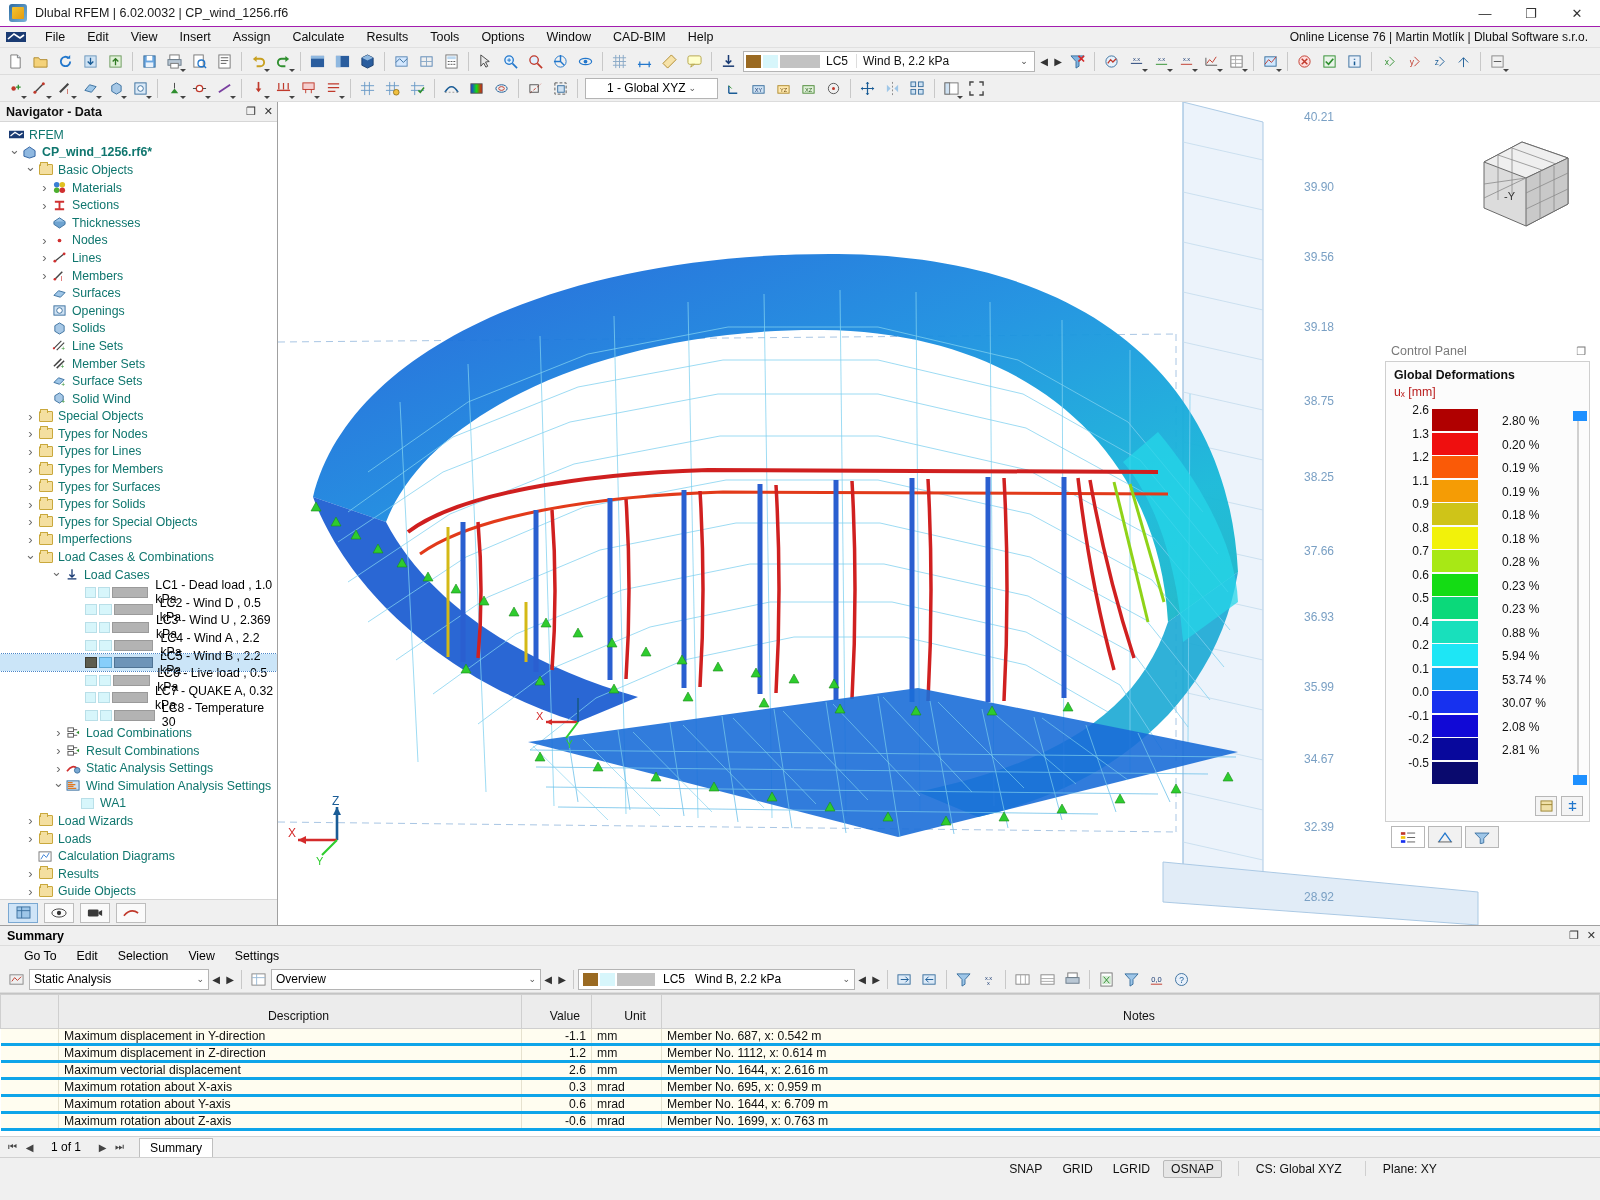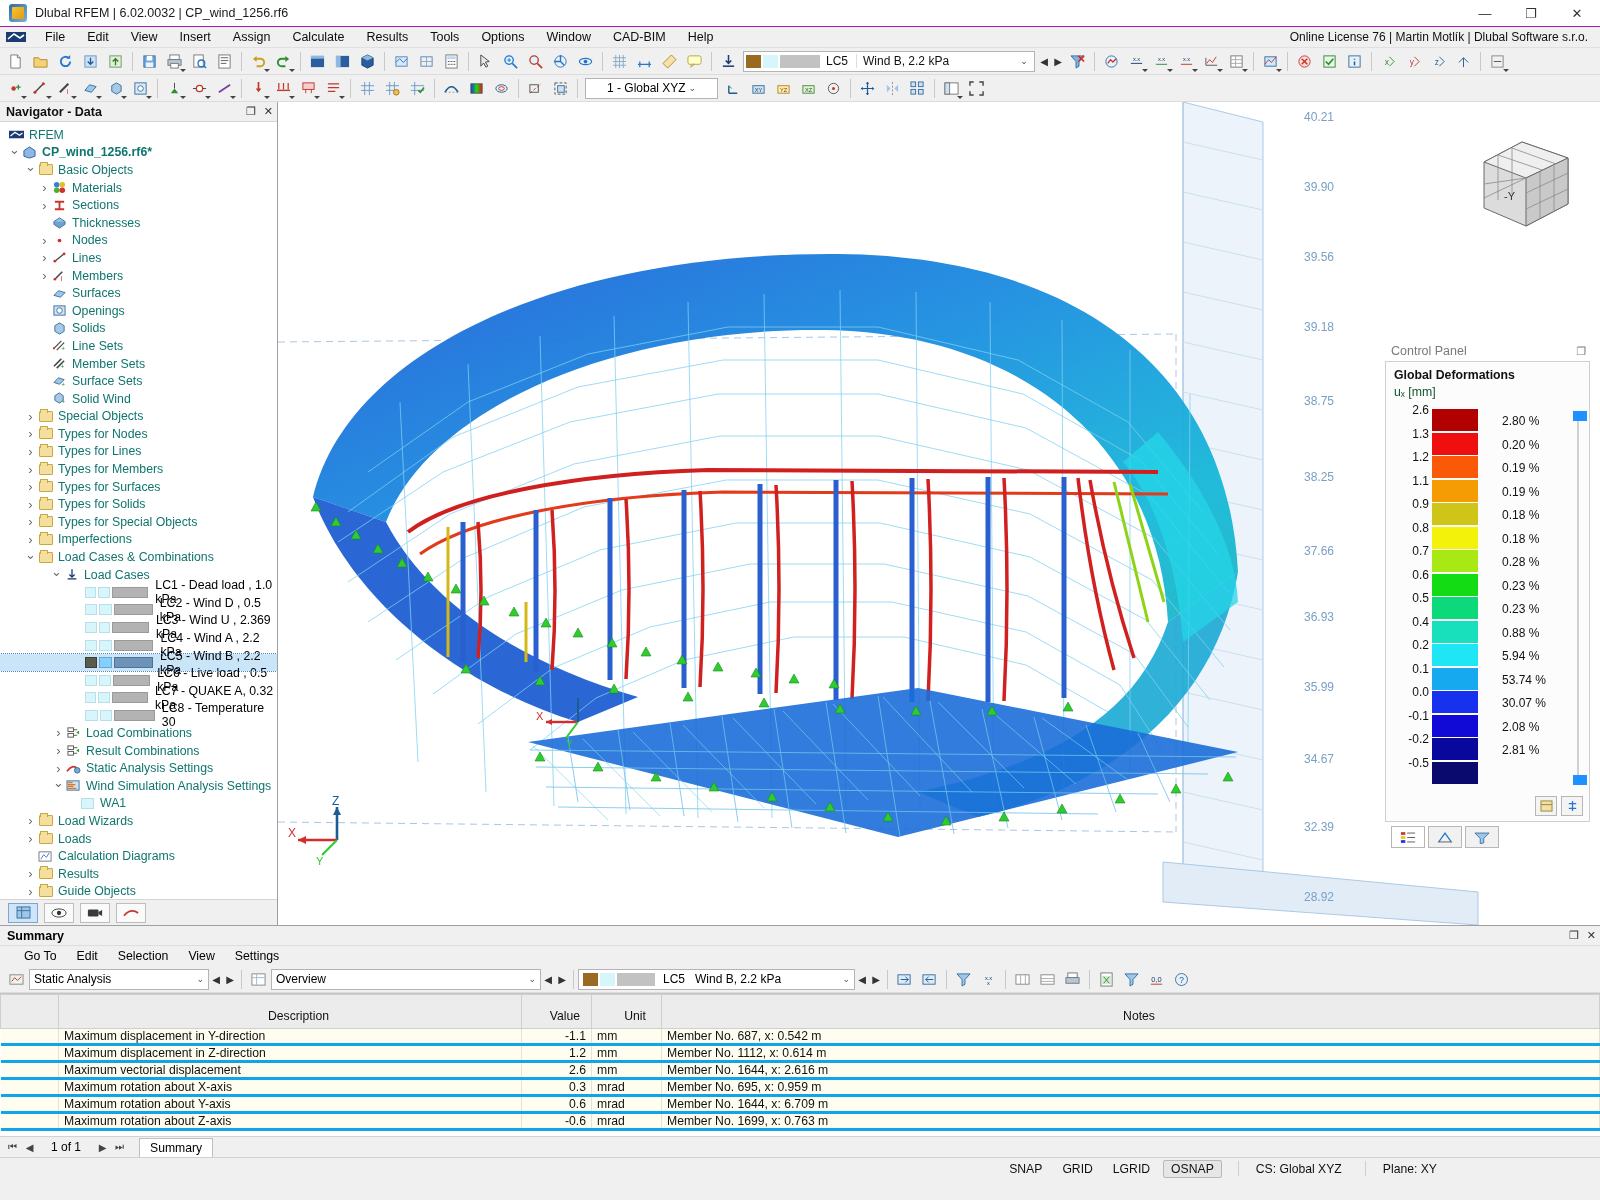--- a/index.html
+++ b/index.html
@@ -119,21 +119,21 @@
 
   
   .control-panel {
     position:absolute; right:10px; top:240px; width:205px;
     font-size:12px;
   }
   .cp-title-row{ display:flex; align-items:center; justify-content:space-between;
     color:#7a7a7a; font-size:12.5px; padding:2px 4px 3px 6px; }
   .cp-box { background:#fcfcfc; border:1px solid #cfcfcf; }
   .cp-head { padding:6px 0 3px 8px; font-weight:bold; color:#111; font-size:12.3px; }
-  .cp-sub { padding:0 0 6px 8px; color:#14532d; font-size:12.3px; }
+  .cp-sub { padding:0 0 6px 8px; color:#b91c1c; font-size:12.3px; }
   .legend { display:flex; padding:4px 2px 6px 2px; position:relative;}
   .leg-vals { width:44px; position:relative; }
   .leg-vals div{ position:absolute; right:3px; font-size:12px; color:#111; }
   .leg-bars { width:46px; }
   .leg-bar { height:22px; margin-bottom:1.5px; }
   .leg-pcts { flex:1; position:relative; }
   .leg-pcts div{ position:absolute; left:24px; font-size:12px; color:#111; }
   .cp-slider { position:absolute; right:6px; top:6px; bottom:6px; width:10px; }
   .cp-slider .track{ position:absolute; left:4px; top:0; bottom:0; width:2px; background:#d0d0d0;}
   .cp-thumb{ position:absolute; left:0; width:14px; height:10px; background:#1e90ff; }

